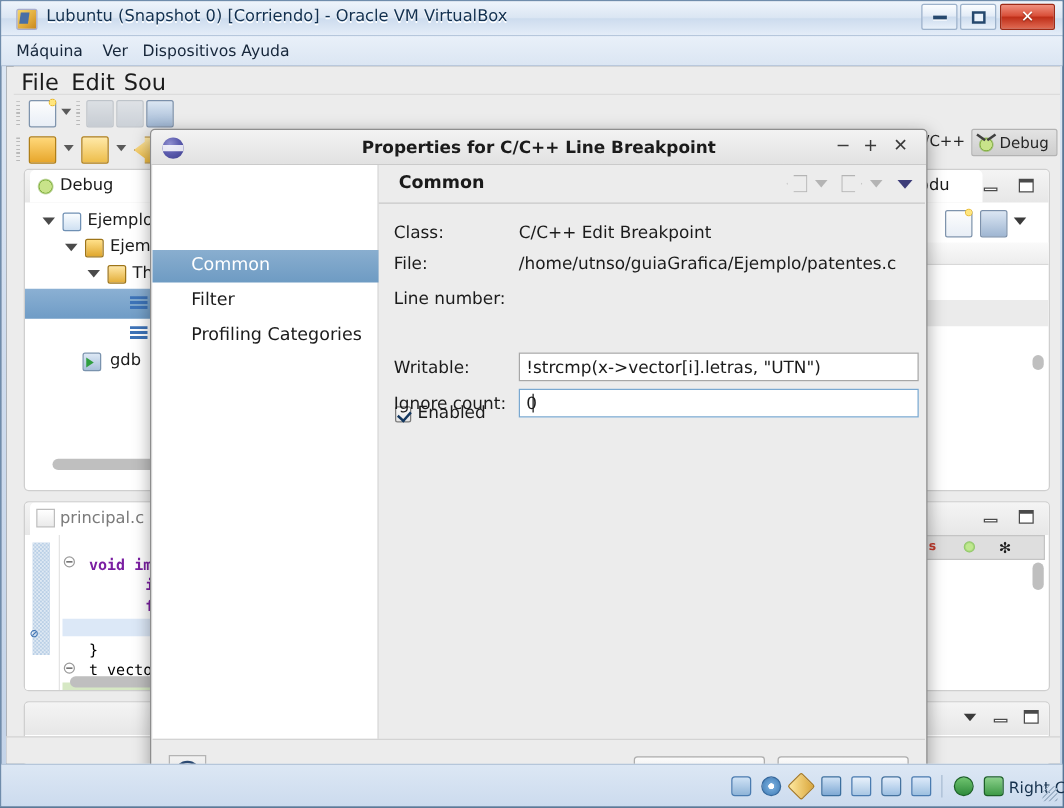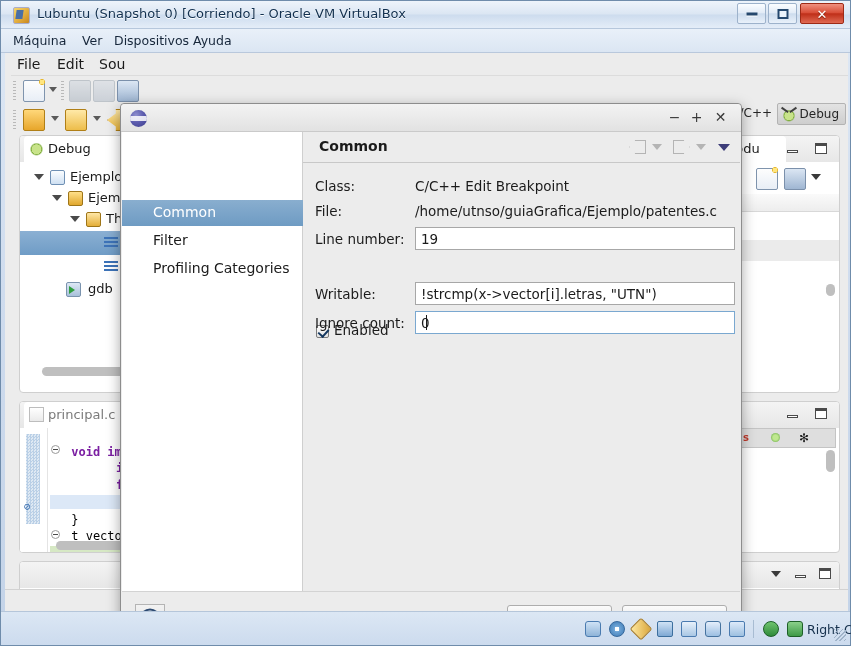--- a/index.html
+++ b/index.html
@@ -81,21 +81,21 @@
   #eclipse {
     position: absolute; left: 0; top: 0; width: 843px; height: 558px;
     background: #ececec;
     font-family: "DejaVu Sans", "Liberation Sans", sans-serif;
   }
   #eclipse-menubar {
     position: absolute; left: 6px; top: 0; width: 837px; height: 22px;
     background: #ececec;
   }
   .ecl-menu {
-    position: absolute; top: 3px; font-size: 14px; color: #1b1b1b; white-space: nowrap;
+    position: absolute; top: 3px; font-size: 18px; color: #1b1b1b; white-space: nowrap;
   }
   #eclipse-toolbar1 {
     position: absolute; left: 6px; top: 22px; width: 837px; height: 30px;
     background: #ececec; border-top: 1px solid #dcdcdc;
   }
   #eclipse-toolbar2 {
     position: absolute; left: 6px; top: 52px; width: 837px; height: 30px;
     background: #ececec;
   }
   .tb-grip {
@@ -625,20 +625,21 @@
         <div class="status-cell" style="left:312px">Smart Insert</div>
         <div class="status-div" style="left:420px"></div>
         <div class="status-cell" style="left:430px">19 : 30</div>
         <div class="status-div" style="left:540px; background:repeating-linear-gradient(180deg,#bdbdbd 0 2px,transparent 2px 4px)"></div>
       </div>
 
       <div id="dialog">
 
         <div id="dlg-titlebar">
           <div id="dlg-icon"></div>
+          <div id="dlg-title">Properties for C/C++ Line Breakpoint</div>
           <div class="dlg-wbtn" style="right:58px">−</div>
           <div class="dlg-wbtn" style="right:36px">+</div>
           <div class="dlg-wbtn" style="right:12px">✕</div>
         </div>
 
         <div id="dlg-sidebar">
           <div class="nav-item active" style="top:68px">Common</div>
           <div class="nav-item" style="top:124px">Profiling Categories</div>
           <div class="nav-item" style="top:96px">Filter</div>
         </div>
@@ -656,21 +657,20 @@
           </div>
           <div id="content-sep"></div>
 
           <div class="fld-label" style="top:46px">Class:</div>
           <div class="fld-static" style="top:46px">C/C++ Edit Breakpoint</div>
 
           <div class="fld-label" style="top:71px">File:</div>
           <div class="fld-static" style="top:71px">/home/utnso/guiaGrafica/Ejemplo/patentes.c</div>
 
           <div class="fld-label" style="top:99px">Line number:</div>
-          <div class="fld-input" style="top:95px; width:320px">19</div>
 
           <div id="enabled-check"></div>
           <div id="enabled-label">Enabled</div>
 
           <div class="fld-label" style="top:154px">Writable:</div>
           <div class="fld-input" style="top:150px; width:320px">!strcmp(x-&gt;vector[i].letras, "UTN")</div>
 
           <div class="fld-label" style="top:183px">Ignore count:</div>
           <div class="fld-input focused" style="top:179px; width:320px">0</div>
           <div style="position:absolute;left:123px;top:183px;width:1px;height:15px;background:#1b1b1b"></div>

